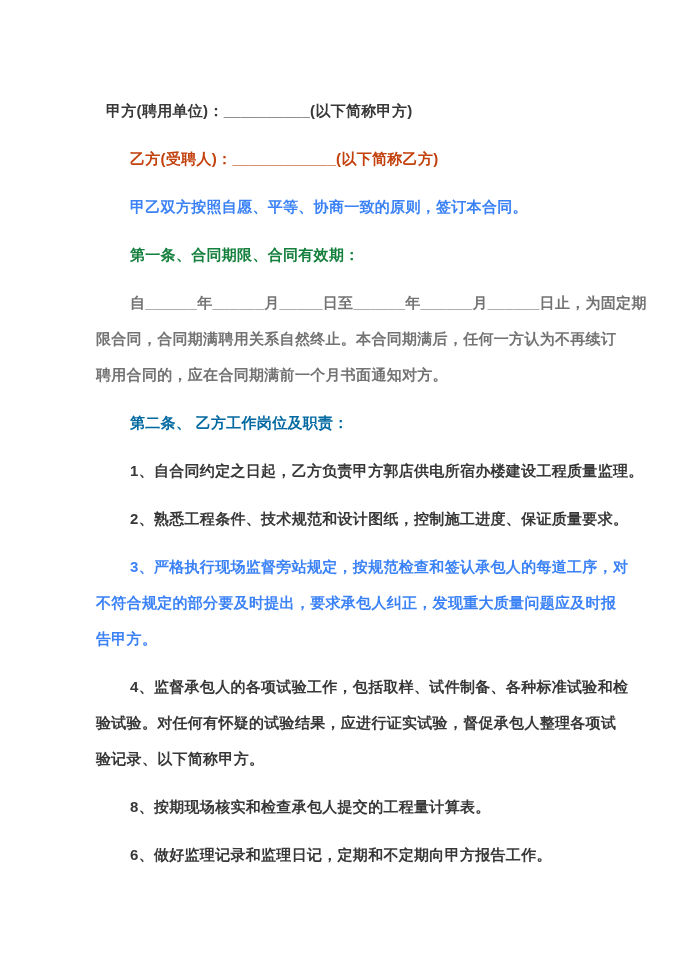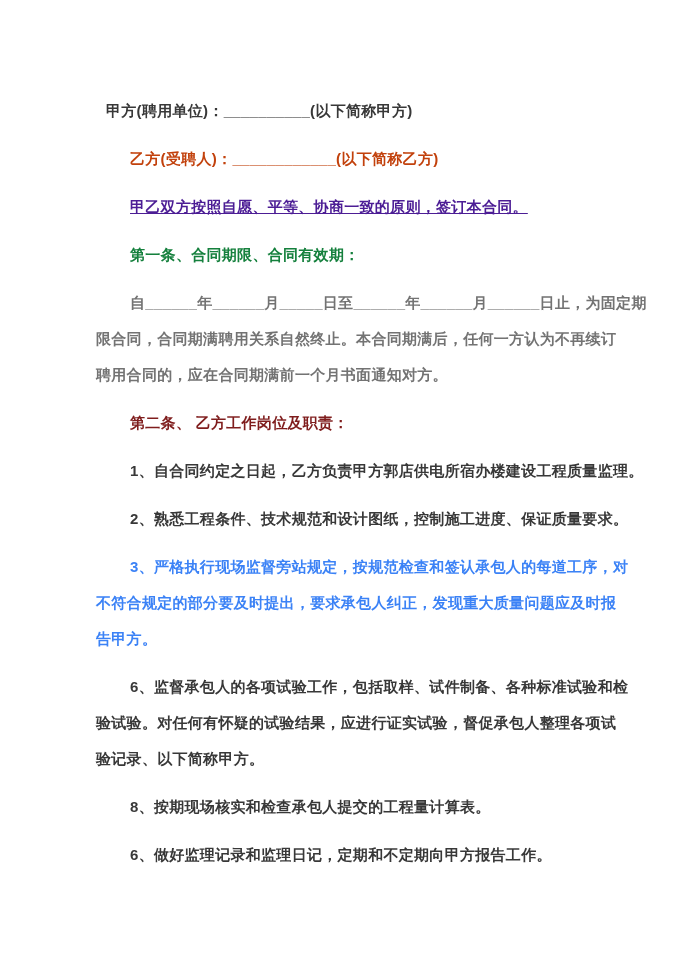--- a/index.html
+++ b/index.html
@@ -42,47 +42,47 @@
 <body style="background: rgb(255, 255, 255);">
 
 <div class="page">
   <div id="doc">
       <div class="para" style="color: rgb(56, 56, 56);">
         <div class="line indent-small">甲方(聘用单位)：__________(以下简称甲方)</div>
       </div>
       <div class="para" style="color: #c2410c;">
         <div class="line indent-normal">乙方(受聘人)：____________(以下简称乙方)</div>
       </div>
-      <div class="para" style="color: #4c1d95; text-decoration: underline;">
+      <div class="para" style="color: #3b82f6;">
         <div class="line indent-normal">甲乙双方按照自愿、平等、协商一致的原则，签订本合同。</div>
       </div>
       <div class="para" style="color: #15803d;">
         <div class="line indent-normal">第一条、合同期限、合同有效期：</div>
       </div>
       <div class="para" style="color: #737373;">
         <div class="line indent-normal">自______年______月_____日至______年______月______日止，为固定期</div>
         <div class="line">限合同，合同期满聘用关系自然终止。本合同期满后，任何一方认为不再续订</div>
         <div class="line">聘用合同的，应在合同期满前一个月书面通知对方。</div>
       </div>
-      <div class="para" style="color: #7f1d1d;">
+      <div class="para" style="color: #0369a1;">
         <div class="line indent-normal">第二条、 乙方工作岗位及职责：</div>
       </div>
       <div class="para" style="color: rgb(56, 56, 56);">
         <div class="line indent-normal">1、自合同约定之日起，乙方负责甲方郭店供电所宿办楼建设工程质量监理。</div>
       </div>
       <div class="para" style="color: rgb(56, 56, 56);">
         <div class="line indent-normal">2、熟悉工程条件、技术规范和设计图纸，控制施工进度、保证质量要求。</div>
       </div>
       <div class="para" style="color: #3b82f6;">
         <div class="line indent-normal">3、严格执行现场监督旁站规定，按规范检查和签认承包人的每道工序，对</div>
         <div class="line">不符合规定的部分要及时提出，要求承包人纠正，发现重大质量问题应及时报</div>
         <div class="line">告甲方。</div>
       </div>
       <div class="para" style="color: rgb(56, 56, 56);">
-        <div class="line indent-normal">6、监督承包人的各项试验工作，包括取样、试件制备、各种标准试验和检</div>
+        <div class="line indent-normal">4、监督承包人的各项试验工作，包括取样、试件制备、各种标准试验和检</div>
         <div class="line">验试验。对任何有怀疑的试验结果，应进行证实试验，督促承包人整理各项试</div>
         <div class="line">验记录、以下简称甲方。</div>
       </div>
       <div class="para" style="color: rgb(56, 56, 56);">
         <div class="line indent-normal">8、按期现场核实和检查承包人提交的工程量计算表。</div>
       </div>
       <div class="para" style="color: rgb(56, 56, 56);">
         <div class="line indent-normal">6、做好监理记录和监理日记，定期和不定期向甲方报告工作。</div>
       </div>
     </div>

